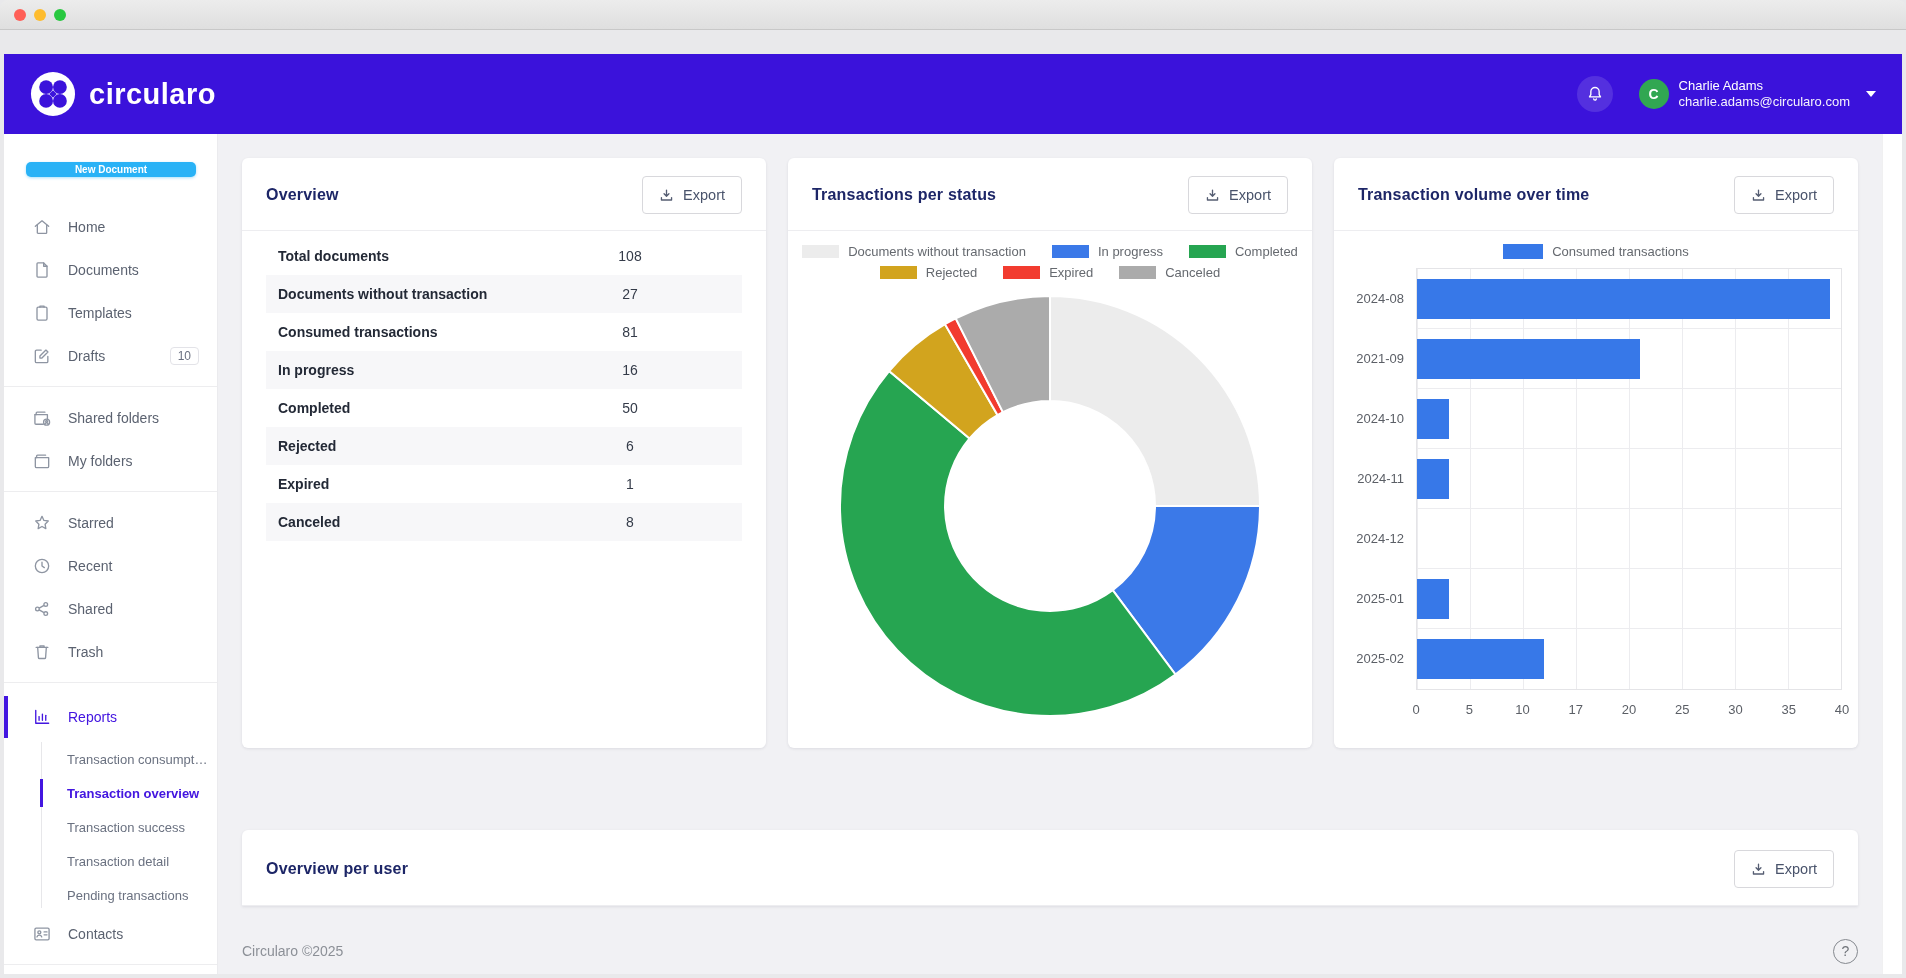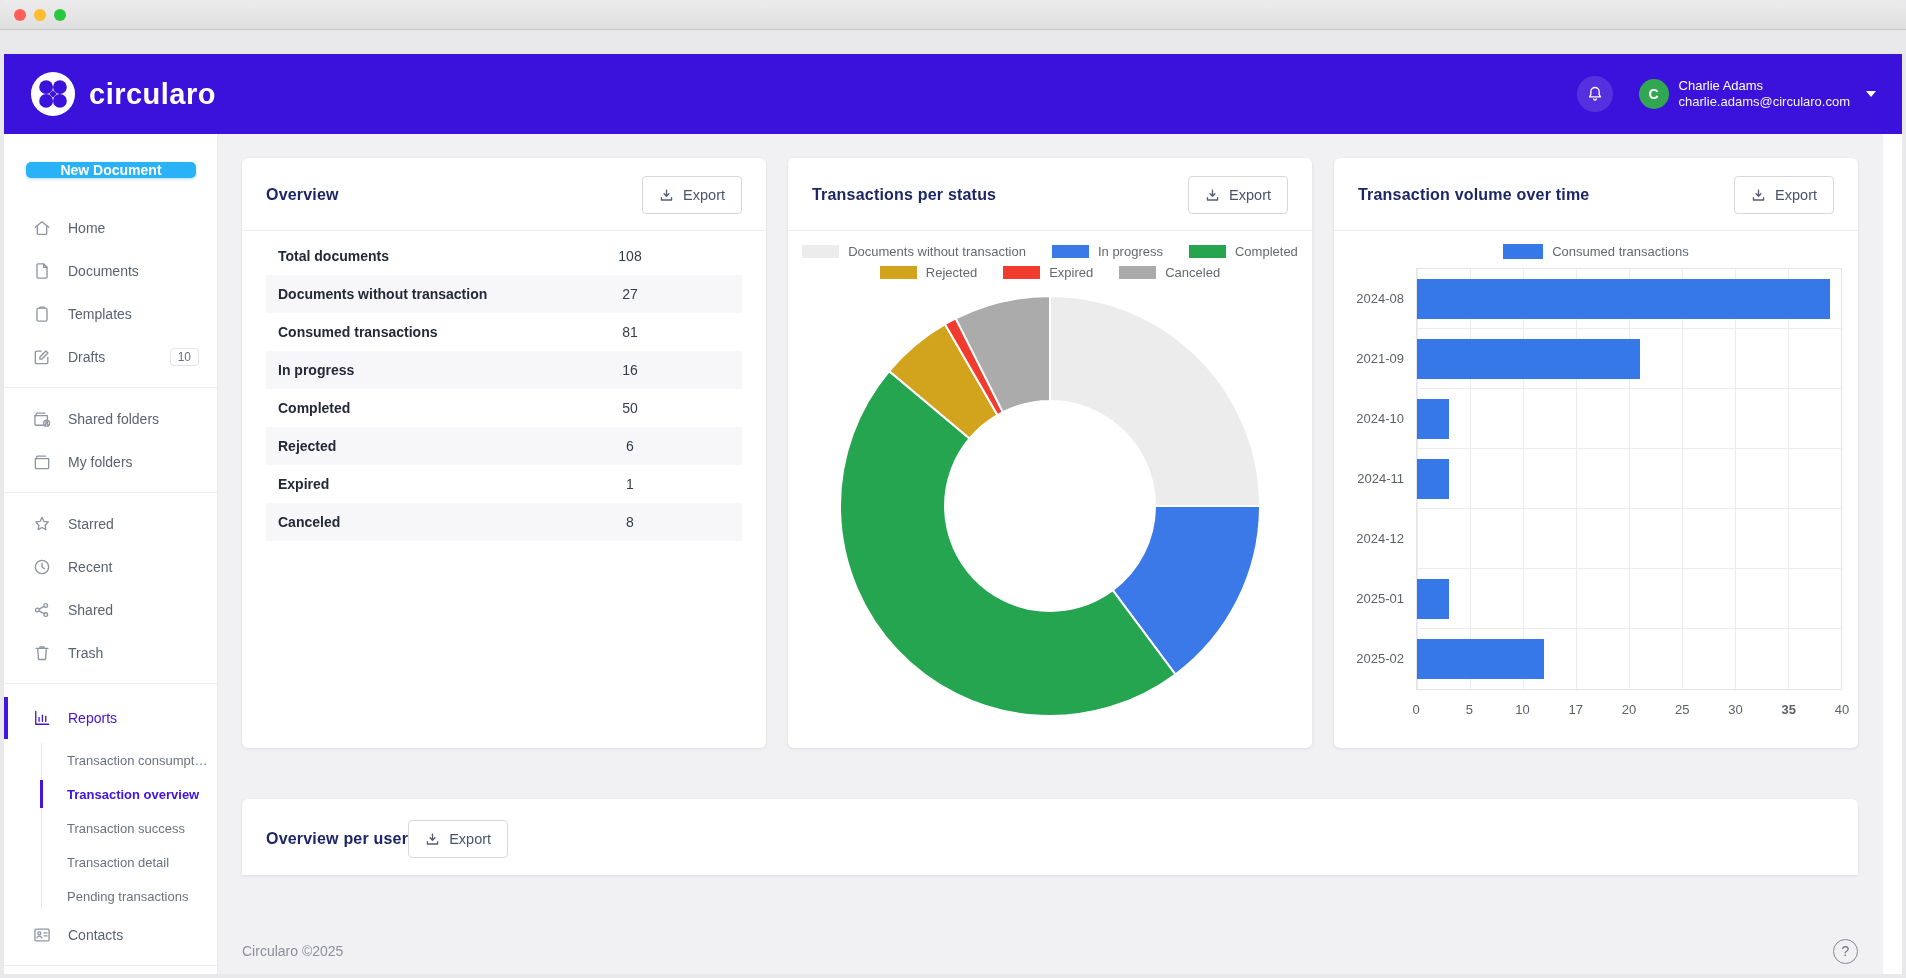--- a/index.html
+++ b/index.html
@@ -32,21 +32,21 @@
 
   
   .bodyrow { flex:1; display:flex; min-height:0; background:#F1F1F4; }
   .sidebar { width:214px; background:#fff; border-right:1px solid #ebebee; padding-top:28px;
              display:flex; flex-direction:column; flex:0 0 auto; }
   .main { flex:1; position:relative; min-width:0; }
   .scroll-track { position:absolute; top:0; right:0; bottom:0; width:20px; background:#fff; border-left:1px solid #f0f0f1; }
 
   
   .new-doc { margin:0 22px; height:40px; background:#29B2F6; border:none; border-radius:5px;
-             color:#fff; font-size:14px; font-weight:bold; font-family:inherit; cursor:pointer;
+             color:#fff; font-size:10px; font-weight:bold; font-family:inherit; cursor:pointer;
              box-shadow:0 1px 3px rgba(41,178,246,.4); width:170px; }
   .nav { margin-top:28px; }
   .nav-item { height:43px; display:flex; align-items:center; padding-left:28px; gap:16px;
               font-size:14px; color:#5B6270; cursor:pointer; position:relative; }
   .nav-item .ico { width:20px; height:20px; flex:0 0 20px; }
   .nav-divider { height:1px; background:#EDEDEF; margin:9px 0; }
   .badge { margin-left:auto; margin-right:18px; border:1px solid #E3E3E8; border-radius:4px;
            padding:1px 7px; font-size:12px; color:#6A7080; background:#fff; }
   .nav-item.main-active { height:50px; color:#4316E0; font-weight:normal; }
   .nav-item.main-active::before { content:""; position:absolute; left:0; top:4px; bottom:4px; width:4px; background:#4316E0; }
@@ -99,22 +99,22 @@
   .plot { flex:1; border:1px solid #E4E4E7; position:relative;
           background-image:linear-gradient(to right,#ECECEF 1px,transparent 1px);
           background-size:12.5% 100%; }
   .bar-row { height:60px; border-bottom:1px solid #ECECEF; position:relative; }
   .bar-row:last-child { border-bottom:none; }
   .bar { position:absolute; left:0; top:10px; height:40px; }
   .xticks { position:relative; height:26px; margin:6px 16px 0 82px; }
   .xtick { position:absolute; top:6px; transform:translateX(-50%); font-size:13px; color:#5B5F66; }
 
   
-  .card-bottom { margin-top:51px; height:76px; border-radius:6px 6px 0 0; background:#fff;
-                 box-shadow:0 1px 3px rgba(40,40,70,.10); display:flex; flex-direction:row; overflow:hidden; }
+  .card-bottom { margin-top:82px; height:76px; border-radius:6px 6px 0 0; background:#fff;
+                 box-shadow:0 1px 3px rgba(40,40,70,.10); display:flex; flex-direction:column; overflow:hidden; }
   .card-bottom .card-header { border-bottom:none; padding-top:20px; }
   .bottom-divider { margin-top:auto; height:1px; background:#EDEDF0; }
   .footer { position:absolute; left:0; right:20px; bottom:0; height:46px; display:flex; align-items:center;
             padding:0 24px; font-size:14px; color:#8C9097; }
   .help-btn { margin-left:auto; width:25px; height:25px; border-radius:50%; border:1.5px solid #85898F;
               display:flex; align-items:center; justify-content:center; font-size:14px; color:#6F7379;
               cursor:pointer; background:transparent; }
 
   svg { display:block; }
 </style>
@@ -476,21 +476,21 @@
                   </div>
               </div>
               <div class="xticks" id="xticks">
                   <span class="xtick" style="left: 0%;">0</span>
                   <span class="xtick" style="left: 12.5%;">5</span>
                   <span class="xtick" style="left: 25%;">10</span>
                   <span class="xtick" style="left: 37.5%;">17</span>
                   <span class="xtick" style="left: 50%;">20</span>
                   <span class="xtick" style="left: 62.5%;">25</span>
                   <span class="xtick" style="left: 75%;">30</span>
-                  <span class="xtick" style="left: 87.5%; font-weight: bold;">35</span>
+                  <span class="xtick" style="left: 87.5%;">35</span>
                   <span class="xtick" style="left: 100%;">40</span>
                 </div>
             </div>
           </div>
 
           <div class="card-bottom">
             <div class="card-header">
               <span class="card-title">Overview per user</span>
               <button class="export-btn">
                 <span>

